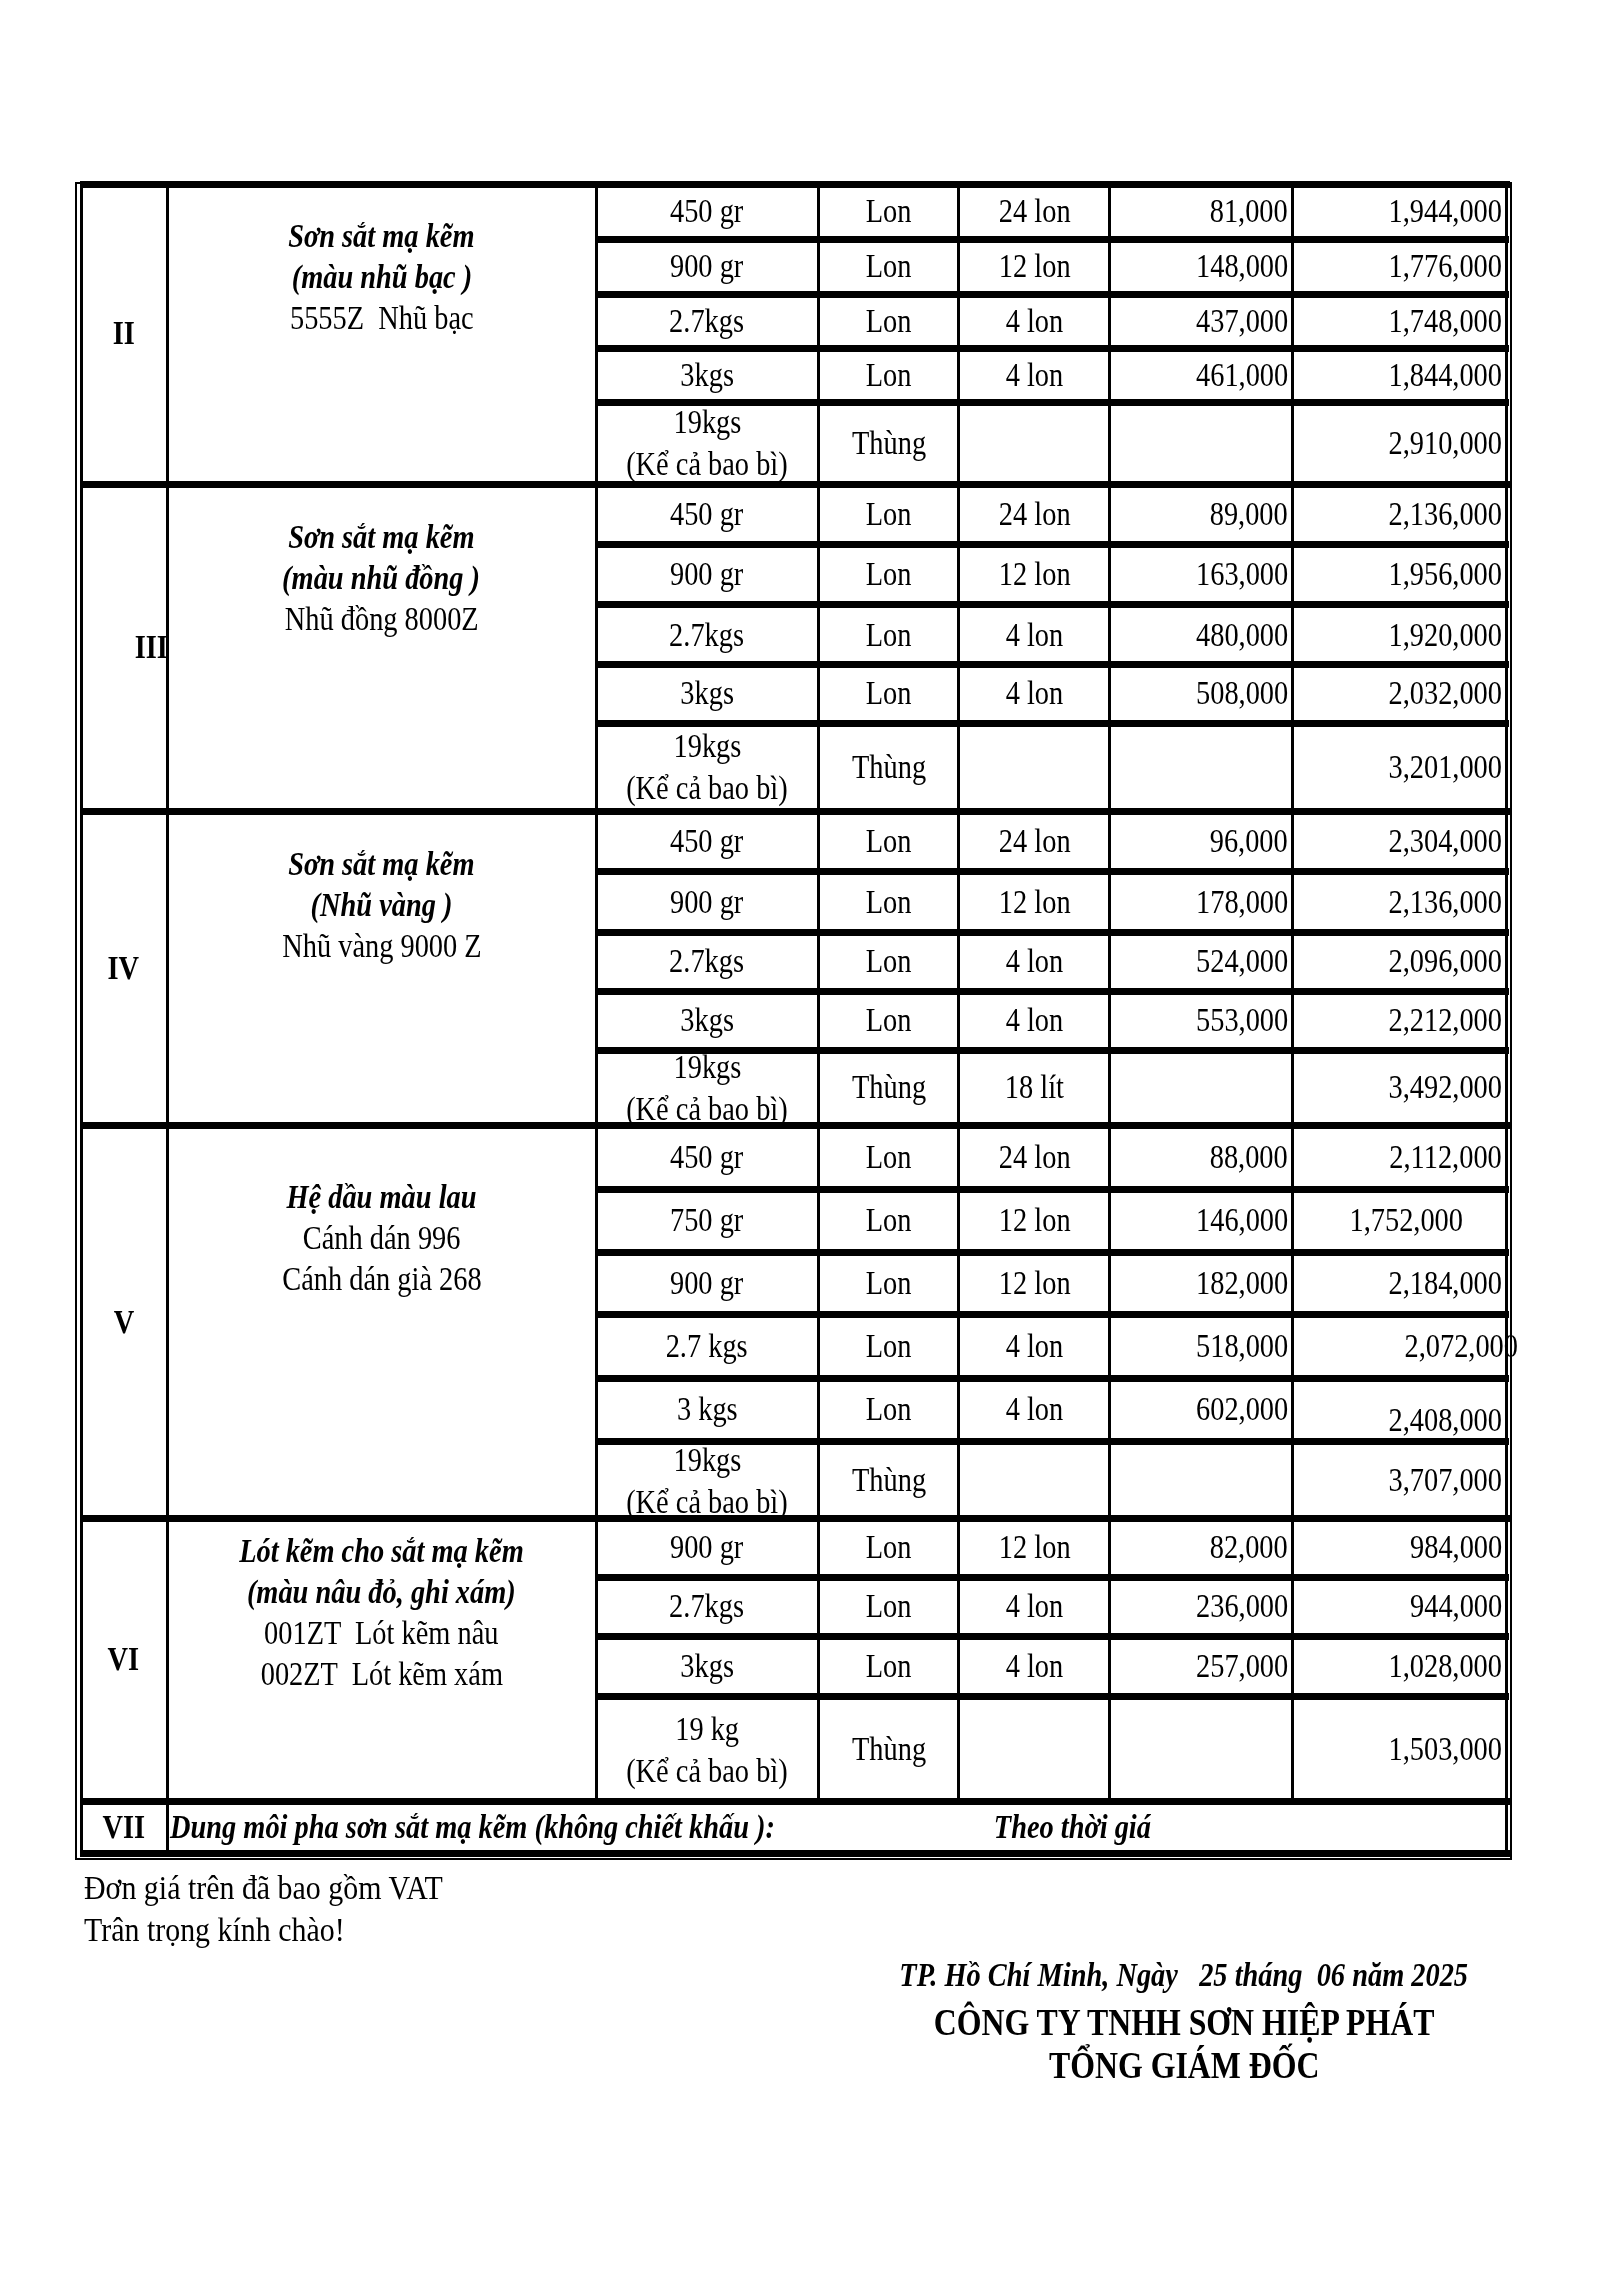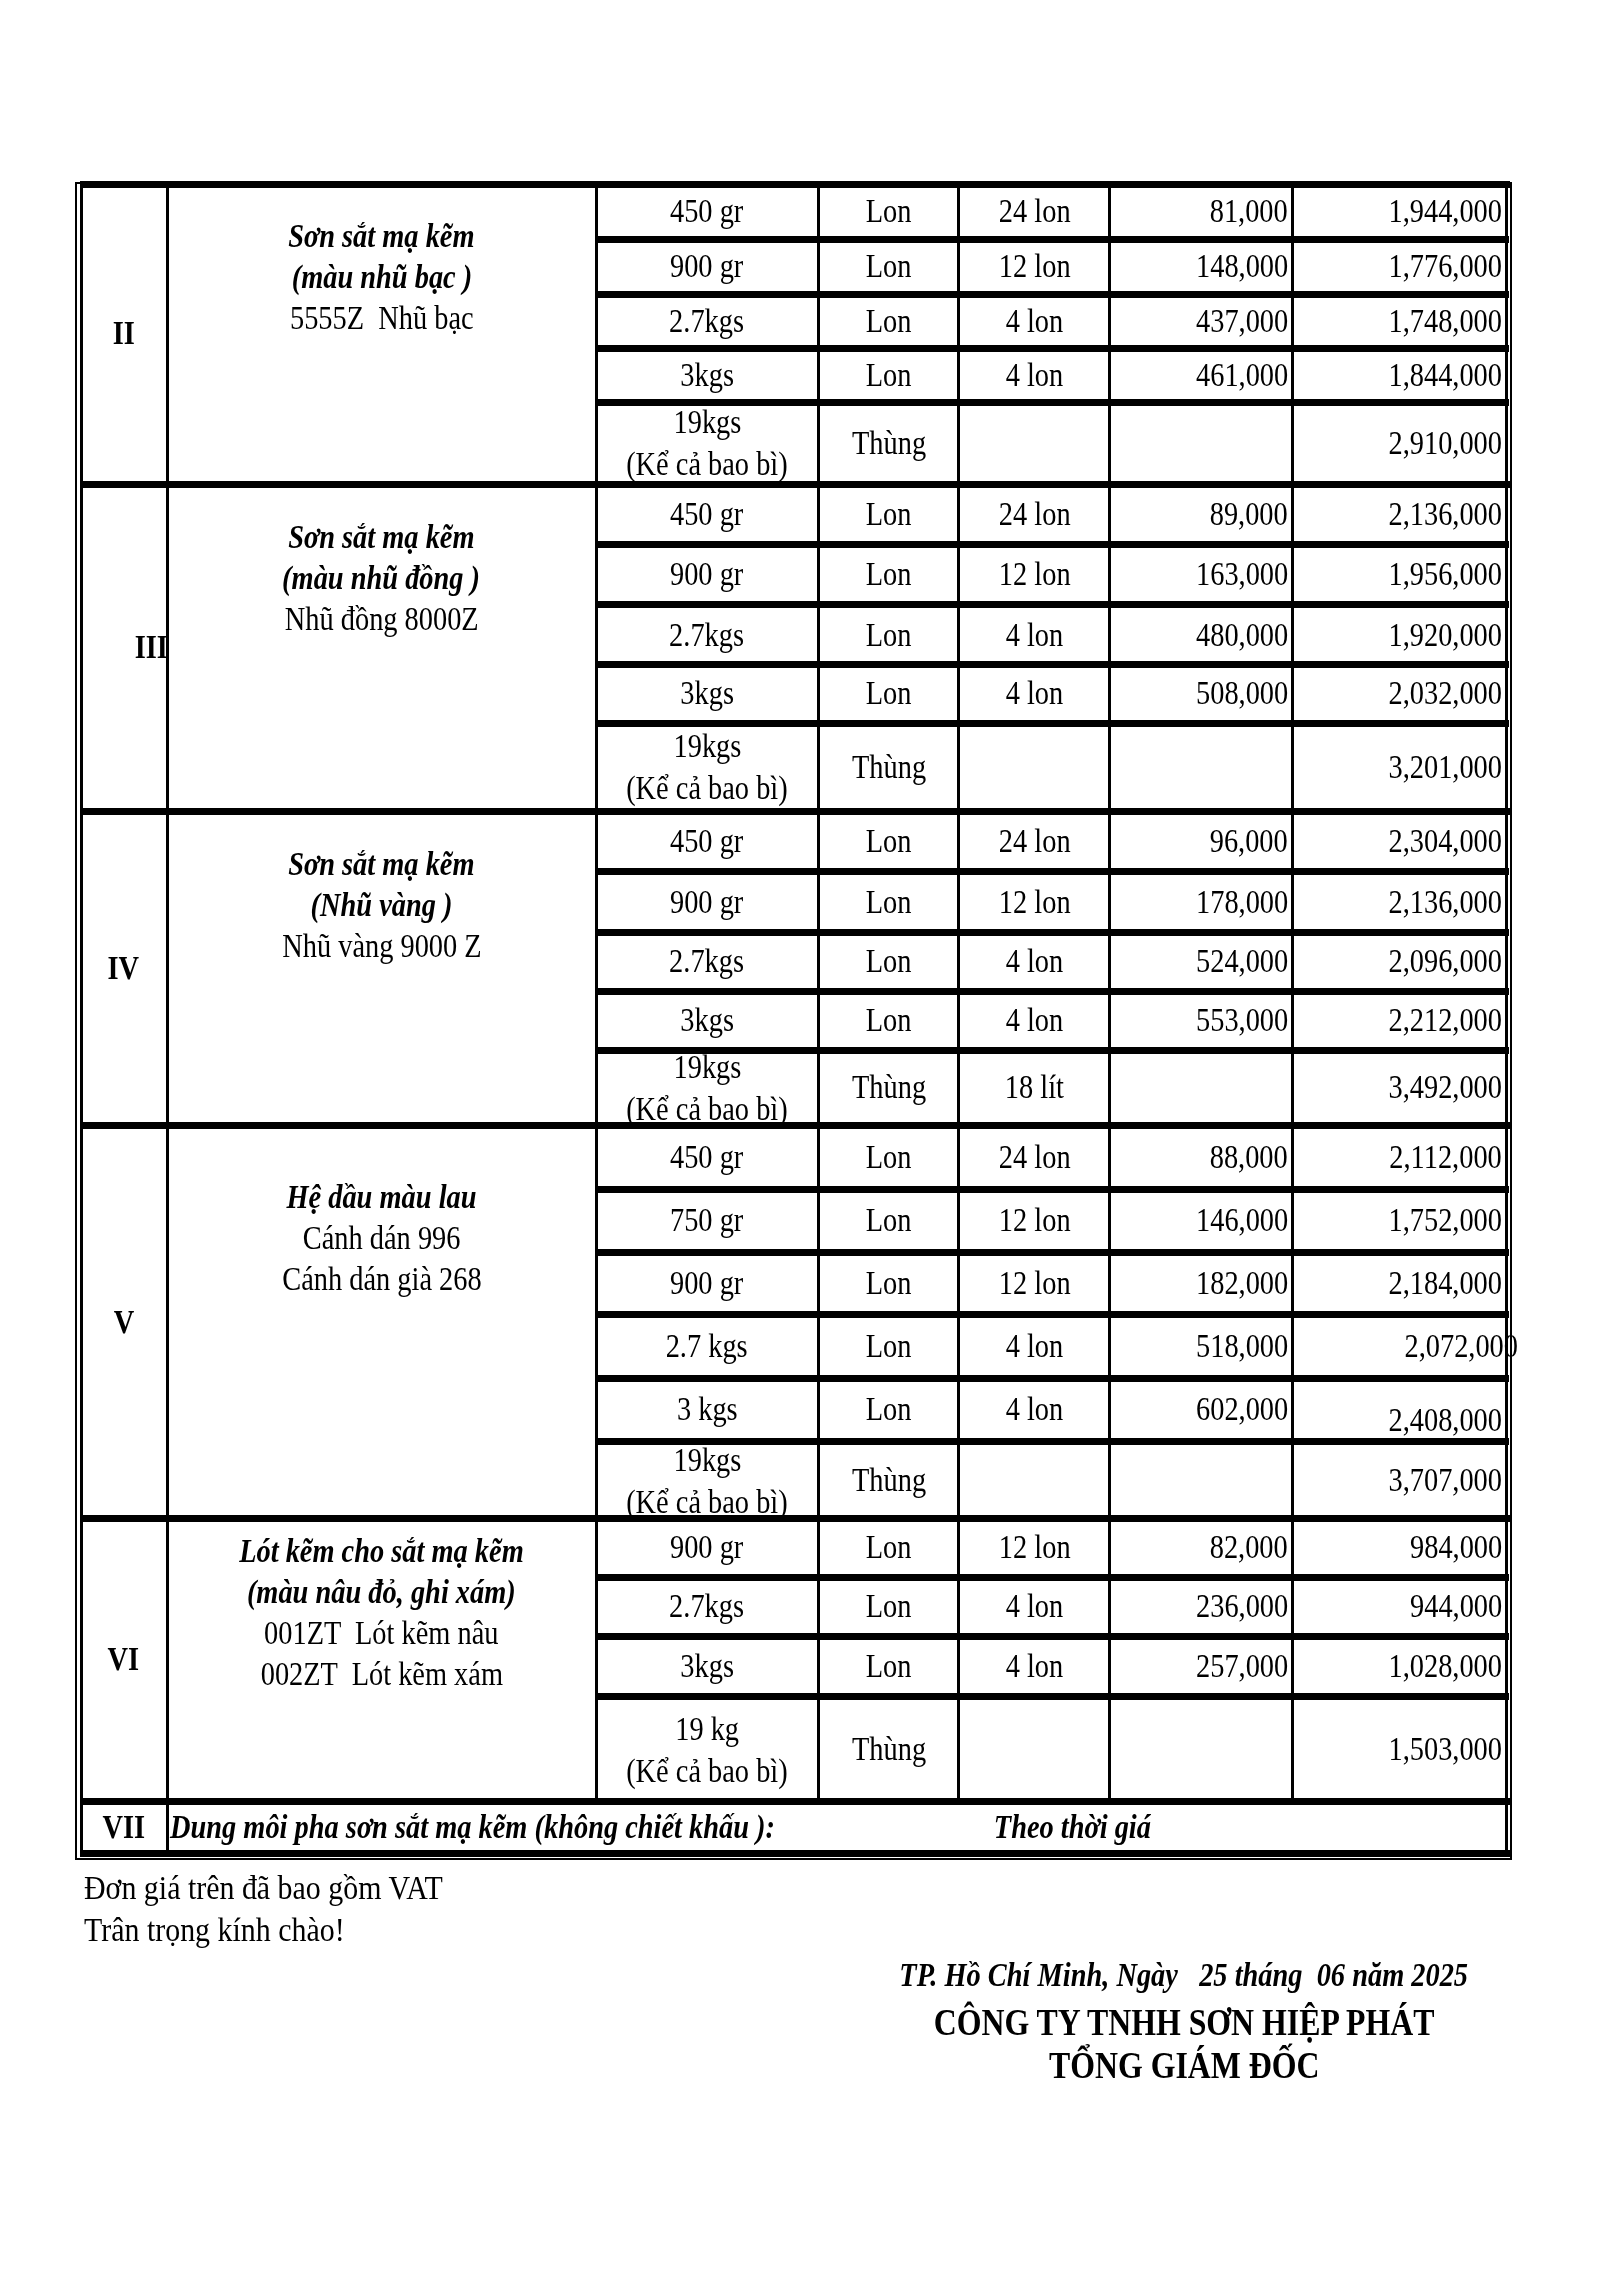--- a/index.html
+++ b/index.html
@@ -347,21 +347,21 @@
       </div>
       <div class="cell " style="left: 819px; width: 140px; top: 1189px; height: 63px;">
         <span class="t">Lon</span>
       </div>
       <div class="cell " style="left: 959px; width: 151px; top: 1189px; height: 63px;">
         <span class="t">12 lon</span>
       </div>
       <div class="cell right" style="left: 1109px; width: 183px; top: 1189px; height: 63px;">
         <span class="t">146,000</span>
       </div>
-      <div class="cell right" style="left: 1292px; width: 214px; top: 1189px; height: 63px;">
+      <div class="cell right" style="left: 1292px; width: 214px; top: 1189px; height: 63px; justify-content: center;">
         <span class="t">1,752,000</span>
       </div>
       <div class="hl" style="left: 596px; width: 913px; top: 1186px;"></div>
       <div class="cell " style="left: 596px; width: 222px; top: 1252px; height: 62px;">
         <span class="t">900 gr</span>
       </div>
       <div class="cell " style="left: 819px; width: 140px; top: 1252px; height: 62px;">
         <span class="t">Lon</span>
       </div>
       <div class="cell " style="left: 959px; width: 151px; top: 1252px; height: 62px;">

